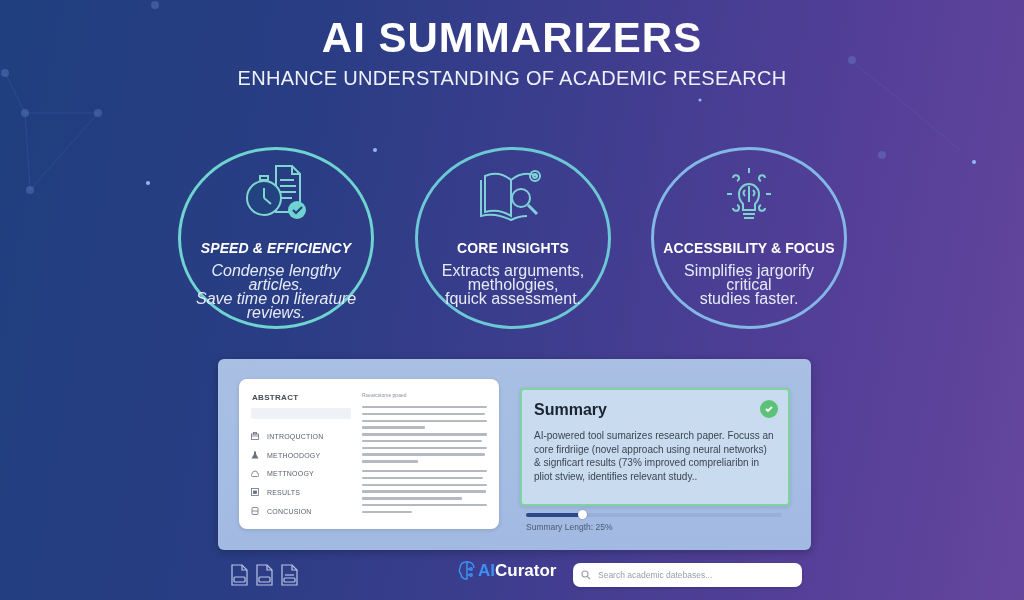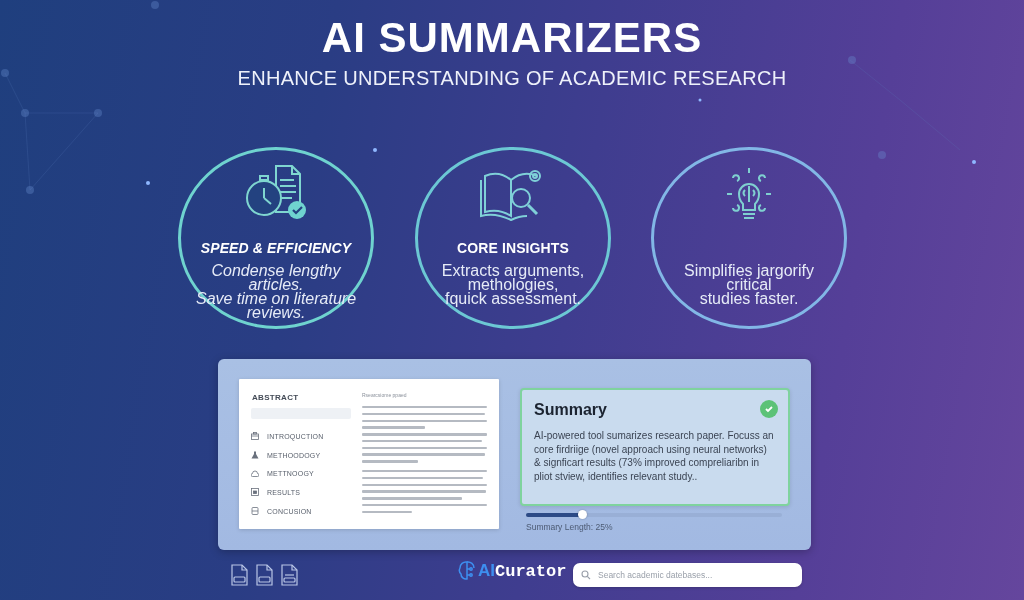--- a/index.html
+++ b/index.html
@@ -44,21 +44,21 @@
   }
 
   .panel {
     position: absolute; left: 218px; top: 359px; width: 593px; height: 191px;
     background: linear-gradient(180deg, #a9c0e4 0%, #a2b9e2 100%);
     border-radius: 6px;
     box-shadow: 0 2px 8px rgba(0,0,0,0.25);
   }
   .paper {
     position: absolute; left: 21px; top: 20px; width: 260px; height: 150px;
-    background: #ffffff; border-radius: 1px;
+    background: #ffffff; border-radius: 8px;
     box-shadow: 0 1px 4px rgba(0,0,0,0.15);
   }
   .paper .abstract-label {
     position: absolute; left: 13px; top: 14px; font-size: 8px; font-weight: 700; color: #444b57; letter-spacing: 0.3px;
   }
   .paper .abstract-bar {
     position: absolute; left: 12px; top: 29px; width: 100px; height: 11px; background: #eef1f5; border-radius: 2px;
   }
   .toc { position: absolute; left: 12px; top: 48px; width: 100px; }
   .toc-item {
@@ -95,21 +95,21 @@
   .slider .fill { position: absolute; left: 0; top: 0; height: 4px; width: 57px; background: #2c4a86; border-radius: 2px; }
   .slider .thumb { position: absolute; left: 52px; top: -3px; width: 9px; height: 9px; border-radius: 50%; background: #fff; box-shadow: 0 0 2px rgba(0,0,0,0.3); }
   .slider-label { position: absolute; left: 308px; top: 163px; font-size: 8.5px; color: #4c5a73; }
 
   .file-icons { position: absolute; left: 231px; top: 564px; display: flex; gap: 8px; }
   .file-icon { width: 17px; height: 22px; }
 
   .brand { position: absolute; left: 458px; top: 560px; display: flex; align-items: center; }
   .brand .logo { width: 18px; height: 22px; margin-right: 2px; }
   .brand .ai { font-size: 17px; font-weight: 700; color: #3d8ff0; }
-  .brand .cur { font-size: 17px; font-weight: 700; color: #ffffff; font-family: Liberation Mono, monospace; }
+  .brand .cur { font-size: 17px; font-weight: 700; color: #ffffff; }
 
   .search {
     position: absolute; left: 573px; top: 563px; width: 229px; height: 24px;
     background: #ffffff; border-radius: 7px; display: flex; align-items: center; padding-left: 8px;
     box-shadow: 0 1px 3px rgba(0,0,0,0.2);
   }
   .search .sicon { width: 10px; height: 10px; margin-right: 7px; }
   .search input {
     border: none; outline: none; font-size: 8.5px; color: #333; background: transparent; width: 190px;
     font-family: "Liberation Sans", sans-serif;
@@ -193,20 +193,21 @@
     <line x1="31" y1="54" x2="41" y2="54"></line>
     <path d="M36 22 v16 M32 26 q-3 3 0 6 M40 26 q3 3 0 6"></path>
     <line x1="36" y1="4" x2="36" y2="9"></line>
     <line x1="14" y1="30" x2="19" y2="30"></line>
     <line x1="53" y1="30" x2="58" y2="30"></line>
     <path d="M20 14 a3 3 0 1 1 4 3"></path>
     <path d="M52 14 a3 3 0 1 0 -4 3"></path>
     <path d="M20 44 a3 3 0 1 0 4 -3"></path>
     <path d="M52 44 a3 3 0 1 1 -4 -3"></path>
   </svg>
+  <div class="ftitle">ACCESSBILITY &amp; FOCUS</div>
   <div class="fdesc">
     <div>Simplifies jargorify critical</div>
     <div>studies faster.</div>
   </div>
 </div>
 
 <div class="panel">
   <div class="paper">
     <div class="abstract-label">ABSTRACT</div>
     <div class="abstract-bar"></div>

